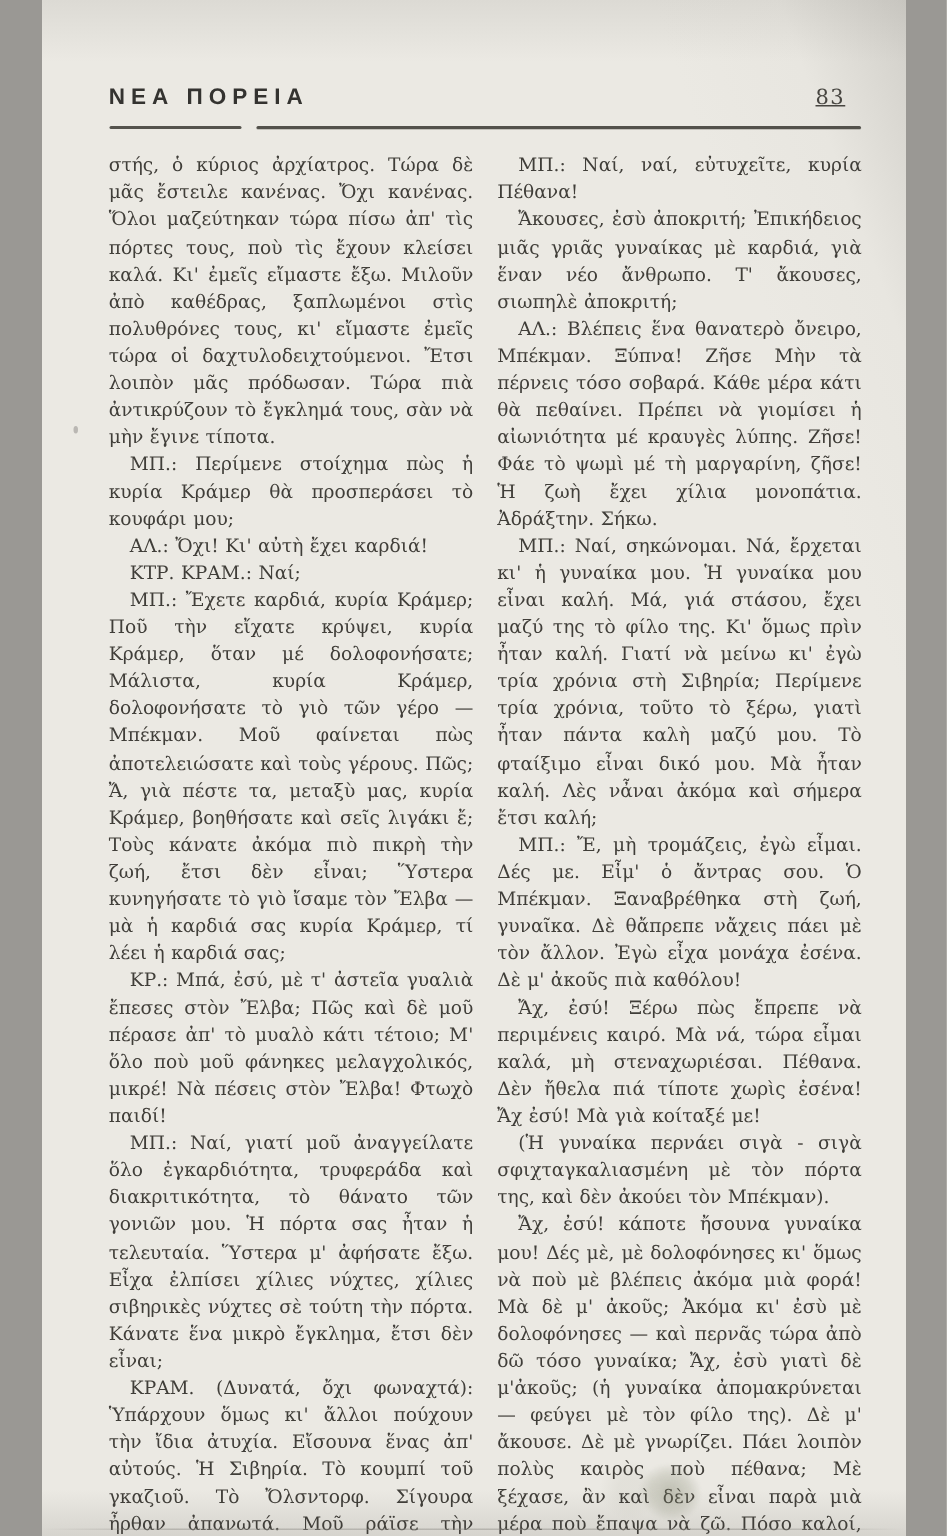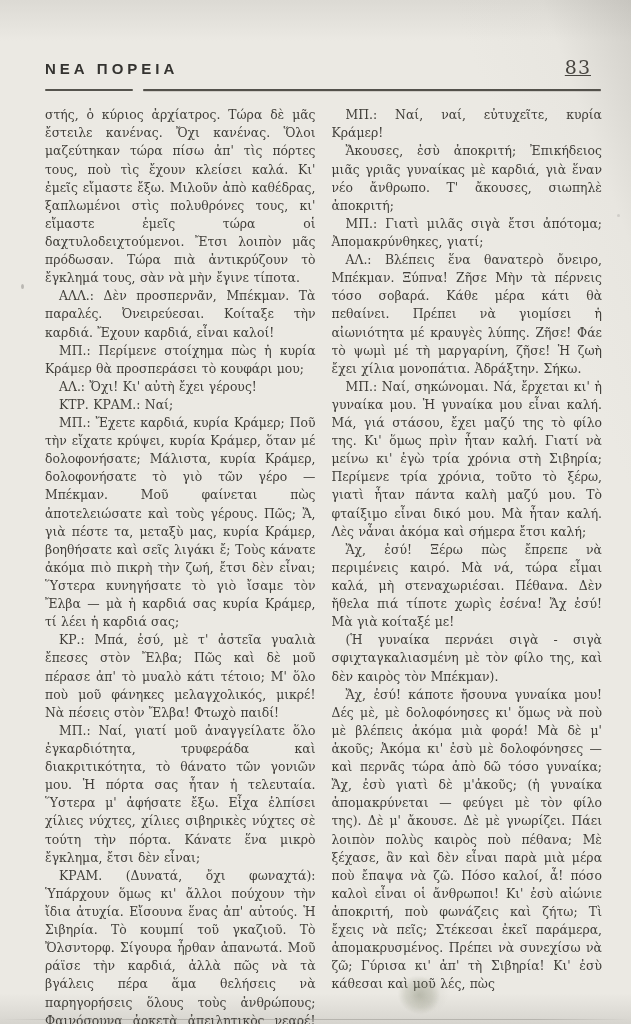--- a/index.html
+++ b/index.html
@@ -1,18 +1,18 @@
 <!DOCTYPE html>
 <html lang="el"><head>
 <meta charset="utf-8">
 <style>
   html, body { margin: 0; padding: 0; background: #9a9894; }
   .page {
     position: relative;
-    width: 631px; height: 1024px;
+    width: 576px; height: 1024px;
     margin: 0 auto;
     background:
       radial-gradient(circle at 68% 97%, rgba(150,150,135,0.10) 0 8px, transparent 20px),
       linear-gradient(250deg, rgba(160,158,152,0.35) 0%, rgba(210,208,202,0.12) 9%, transparent 18%),
       linear-gradient(180deg, rgba(175,173,167,0.25) 0%, transparent 4%),
       linear-gradient(0deg, rgba(165,163,157,0.30) 0%, transparent 3%),
       #ebe9e3;
     overflow: hidden;
     box-sizing: border-box;
   }
@@ -20,21 +20,21 @@
     display: flex; justify-content: space-between; align-items: baseline;
     padding: 56px 40px 0 45px;
   }
   .masthead {
     font-family: "Liberation Sans", sans-serif;
     font-weight: bold; font-size: 15px; letter-spacing: 4px;
     color: #343330;
   }
   .pagenum {
     font-family: "DejaVu Serif", serif;
-    font-size: 19px; color: #474540; letter-spacing: 1px; text-decoration: underline;
+    font-size: 14px; color: #474540; letter-spacing: 1px; text-decoration: underline;
   }
   .rule {
     display: flex; align-items: center; gap: 10px;
     margin: 11px 30px 0 45px;
   }
   .rule .seg-short { width: 88px; height: 2.2px; background: #55534d; border-radius: 2px; }
   .rule .seg-long  { flex: 1; height: 1.6px; background: #53514b; border-radius: 2px;
                      box-shadow: 0 0.5px 0 rgba(80,78,72,0.35); }
   .columns {
     display: flex; gap: 16px;
@@ -74,37 +74,36 @@
   </div>
 
   <div class="rule">
     <span class="seg-short"></span>
     <span class="seg-long"></span>
   </div>
 
   <div class="columns">
     <div class="col" id="col-left">
         <p class="para">στής, ὁ κύριος ἀρχίατρος. Τώρα δὲ μᾶς ἔστειλε κανένας. Ὄχι κανένας. Ὅλοι μαζεύτηκαν τώρα πίσω ἀπ' τὶς πόρτες τους, ποὺ τὶς ἔχουν κλείσει καλά. Κι' ἐμεῖς εἴμαστε ἔξω. Μιλοῦν ἀπὸ καθέδρας, ξαπλωμένοι στὶς πολυθρόνες τους, κι' εἴμαστε ἐμεῖς τώρα οἱ δαχτυλοδειχτούμενοι. Ἔτσι λοιπὸν μᾶς πρόδωσαν. Τώρα πιὰ ἀντικρύζουν τὸ ἔγκλημά τους, σὰν νὰ μὴν ἔγινε τίποτα.</p>
-        <p class="para ind">ΑΛΛ.: Δὲν προσπερνᾶν, Μπέκμαν. Τὰ παραλές. Ὀνειρεύεσαι. Κοίταξε τὴν καρδιά. Ἔχουν καρδιά, εἶναι καλοί!</p>
         <p class="para ind">ΜΠ.: Περίμενε στοίχημα πὼς ἡ κυρία Κράμερ θὰ προσπεράσει τὸ κουφάρι μου;</p>
-        <p class="para ind">ΑΛ.: Ὄχι! Κι' αὐτὴ ἔχει γέρους!</p>
+        <p class="para ind">ΑΛ.: Ὄχι! Κι' αὐτὴ ἔχει καρδιά!</p>
         <p class="para ind">ΚΤΡ. ΚΡΑΜ.: Ναί;</p>
         <p class="para ind">ΜΠ.: Ἔχετε καρδιά, κυρία Κράμερ; Ποῦ τὴν εἴχατε κρύψει, κυρία Κράμερ, ὅταν μέ δολοφονήσατε; Μάλιστα, κυρία Κράμερ, δολοφονήσατε τὸ γιὸ τῶν γέρο — Μπέκμαν. Μοῦ φαίνεται πὼς ἀποτελειώσατε καὶ τοὺς γέρους. Πῶς; Ἄ, γιὰ πέστε τα, μεταξὺ μας, κυρία Κράμερ, βοηθήσατε καὶ σεῖς λιγάκι ἔ; Τοὺς κάνατε ἀκόμα πιὸ πικρὴ τὴν ζωή, ἔτσι δὲν εἶναι; Ὕστερα κυνηγήσατε τὸ γιὸ ἴσαμε τὸν Ἔλβα — μὰ ἡ καρδιά σας κυρία Κράμερ, τί λέει ἡ καρδιά σας;</p>
         <p class="para ind">ΚΡ.: Μπά, ἐσύ, μὲ τ' ἀστεῖα γυαλιὰ ἔπεσες στὸν Ἔλβα; Πῶς καὶ δὲ μοῦ πέρασε ἀπ' τὸ μυαλὸ κάτι τέτοιο; Μ' ὅλο ποὺ μοῦ φάνηκες μελαγχολικός, μικρέ! Νὰ πέσεις στὸν Ἔλβα! Φτωχὸ παιδί!</p>
         <p class="para ind">ΜΠ.: Ναί, γιατί μοῦ ἀναγγείλατε ὅλο ἐγκαρδιότητα, τρυφεράδα καὶ διακριτικότητα, τὸ θάνατο τῶν γονιῶν μου. Ἡ πόρτα σας ἦταν ἡ τελευταία. Ὕστερα μ' ἀφήσατε ἔξω. Εἶχα ἐλπίσει χίλιες νύχτες, χίλιες σιβηρικὲς νύχτες σὲ τούτη τὴν πόρτα. Κάνατε ἕνα μικρὸ ἔγκλημα, ἔτσι δὲν εἶναι;</p>
         <p class="para ind">ΚΡΑΜ. (Δυνατά, ὄχι φωναχτά): Ὑπάρχουν ὅμως κι' ἄλλοι πούχουν τὴν ἴδια ἀτυχία. Εἴσουνα ἕνας ἀπ' αὐτούς. Ἡ Σιβηρία. Τὸ κουμπί τοῦ γκαζιοῦ. Τὸ Ὄλσντορφ. Σίγουρα ἦρθαν ἀπανωτά. Μοῦ ράϊσε τὴν καρδιά, ἀλλὰ πῶς νὰ τὰ βγάλεις πέρα ἅμα θελήσεις νὰ παρηγορήσεις ὅλους τοὺς ἀνθρώπους; Φαινόσουνα ἀρκετὰ ἀπειλητικὸς νεαρέ! Σὰ παλιόμαγκας! Μὰ τοῦτο δὲν πρέπει νὰ μᾶς κακοκαρδίζει, γιατὶ θὰ μᾶς πείραζε τὸ στομάχι ἡ λίγη μαργαρίνη ποὺ ἀλείφουμε στὸ ψωμί. Πετάξτε τον στὸ νερό. Ναί, ὅλο καὶ κάποιος θὰ ἐπιζήσει. Κάθε μέρα πέφτει κι' ἀπὸ ἕνας.</p>
       </div>
     <div class="col" id="col-right">
-        <p class="para ind">ΜΠ.: Ναί, ναί, εὐτυχεῖτε, κυρία Κράμερ!</p>
+        <p class="para ind">ΜΠ.: Ναί, ναί, εὐτυχεῖτε, κυρία Πέθανα!</p>
         <p class="para ind">Ἄκουσες, ἐσὺ ἀποκριτή; Ἐπικήδειος μιᾶς γριᾶς γυναίκας μὲ καρδιά, γιὰ ἕναν νέο ἄνθρωπο. Τ' ἄκουσες, σιωπηλὲ ἀποκριτή;</p>
-        <p class="para ind">ΜΠ.: Γιατὶ μιλᾶς σιγὰ ἔτσι ἀπότομα; Ἀπομακρύνθηκες, γιατί;</p>
         <p class="para ind">ΑΛ.: Βλέπεις ἕνα θανατερὸ ὄνειρο, Μπέκμαν. Ξύπνα! Ζῆσε Μὴν τὰ πέρνεις τόσο σοβαρά. Κάθε μέρα κάτι θὰ πεθαίνει. Πρέπει νὰ γιομίσει ἡ αἰωνιότητα μέ κραυγὲς λύπης. Ζῆσε! Φάε τὸ ψωμὶ μέ τὴ μαργαρίνη, ζῆσε! Ἡ ζωὴ ἔχει χίλια μονοπάτια. Ἀδράξτην. Σήκω.</p>
         <p class="para ind">ΜΠ.: Ναί, σηκώνομαι. Νά, ἔρχεται κι' ἡ γυναίκα μου. Ἡ γυναίκα μου εἶναι καλή. Μά, γιά στάσου, ἔχει μαζύ της τὸ φίλο της. Κι' ὅμως πρὶν ἦταν καλή. Γιατί νὰ μείνω κι' ἐγὼ τρία χρόνια στὴ Σιβηρία; Περίμενε τρία χρόνια, τοῦτο τὸ ξέρω, γιατὶ ἦταν πάντα καλὴ μαζύ μου. Τὸ φταίξιμο εἶναι δικό μου. Μὰ ἦταν καλή. Λὲς νἆναι ἀκόμα καὶ σήμερα ἔτσι καλή;</p>
+        <p class="para ind">ΜΠ.: Ἔ, μὴ τρομάζεις, ἐγὼ εἶμαι. Δές με. Εἶμ' ὁ ἄντρας σου. Ὁ Μπέκμαν. Ξαναβρέθηκα στὴ ζωή, γυναῖκα. Δὲ θἄπρεπε νἄχεις πάει μὲ τὸν ἄλλον. Ἐγὼ εἶχα μονάχα ἐσένα. Δὲ μ' ἀκοῦς πιὰ καθόλου!</p>
         <p class="para ind">Ἄχ, ἐσύ! Ξέρω πὼς ἔπρεπε νὰ περιμένεις καιρό. Μὰ νά, τώρα εἶμαι καλά, μὴ στεναχωριέσαι. Πέθανα. Δὲν ἤθελα πιά τίποτε χωρὶς ἐσένα! Ἄχ ἐσύ! Μὰ γιὰ κοίταξέ με!</p>
-        <p class="para ind">(Ἡ γυναίκα περνάει σιγὰ - σιγὰ σφιχταγκαλιασμένη μὲ τὸν φίλο της, καὶ δὲν καιρὸς τὸν Μπέκμαν).</p>
+        <p class="para ind">(Ἡ γυναίκα περνάει σιγὰ - σιγὰ σφιχταγκαλιασμένη μὲ τὸν πόρτα της, καὶ δὲν ἀκούει τὸν Μπέκμαν).</p>
         <p class="para ind">Ἄχ, ἐσύ! κάποτε ἤσουνα γυναίκα μου! Δές μὲ, μὲ δολοφόνησες κι' ὅμως νὰ ποὺ μὲ βλέπεις ἀκόμα μιὰ φορά! Μὰ δὲ μ' ἀκοῦς; Ἀκόμα κι' ἐσὺ μὲ δολοφόνησες — καὶ περνᾶς τώρα ἀπὸ δῶ τόσο γυναίκα; Ἄχ, ἐσὺ γιατὶ δὲ μ'ἀκοῦς; (ἡ γυναίκα ἀπομακρύνεται — φεύγει μὲ τὸν φίλο της). Δὲ μ' ἄκουσε. Δὲ μὲ γνωρίζει. Πάει λοιπὸν πολὺς καιρὸς ποὺ πέθανα; Μὲ ξέχασε, ἂν καὶ δὲν εἶναι παρὰ μιὰ μέρα ποὺ ἔπαψα νὰ ζῶ. Πόσο καλοί, ἆ! πόσο καλοὶ εἶναι οἱ ἄνθρωποι! Κι' ἐσὺ αἰώνιε ἀποκριτή, ποὺ φωνάζεις καὶ ζήτω; Τὶ ἔχεις νὰ πεῖς; Στέκεσαι ἐκεῖ παράμερα, ἀπομακρυσμένος. Πρέπει νὰ συνεχίσω νὰ ζῶ; Γύρισα κι' ἀπ' τὴ Σιβηρία! Κι' ἐσὺ κάθεσαι καὶ μοῦ λές, πὼς</p>
       </div>
   </div>
 
   <div class="smudge"></div>
   <div class="speck s1"></div>
   <div class="speck s2"></div>
   <div class="bottom-edge"></div>
 
 </div>

